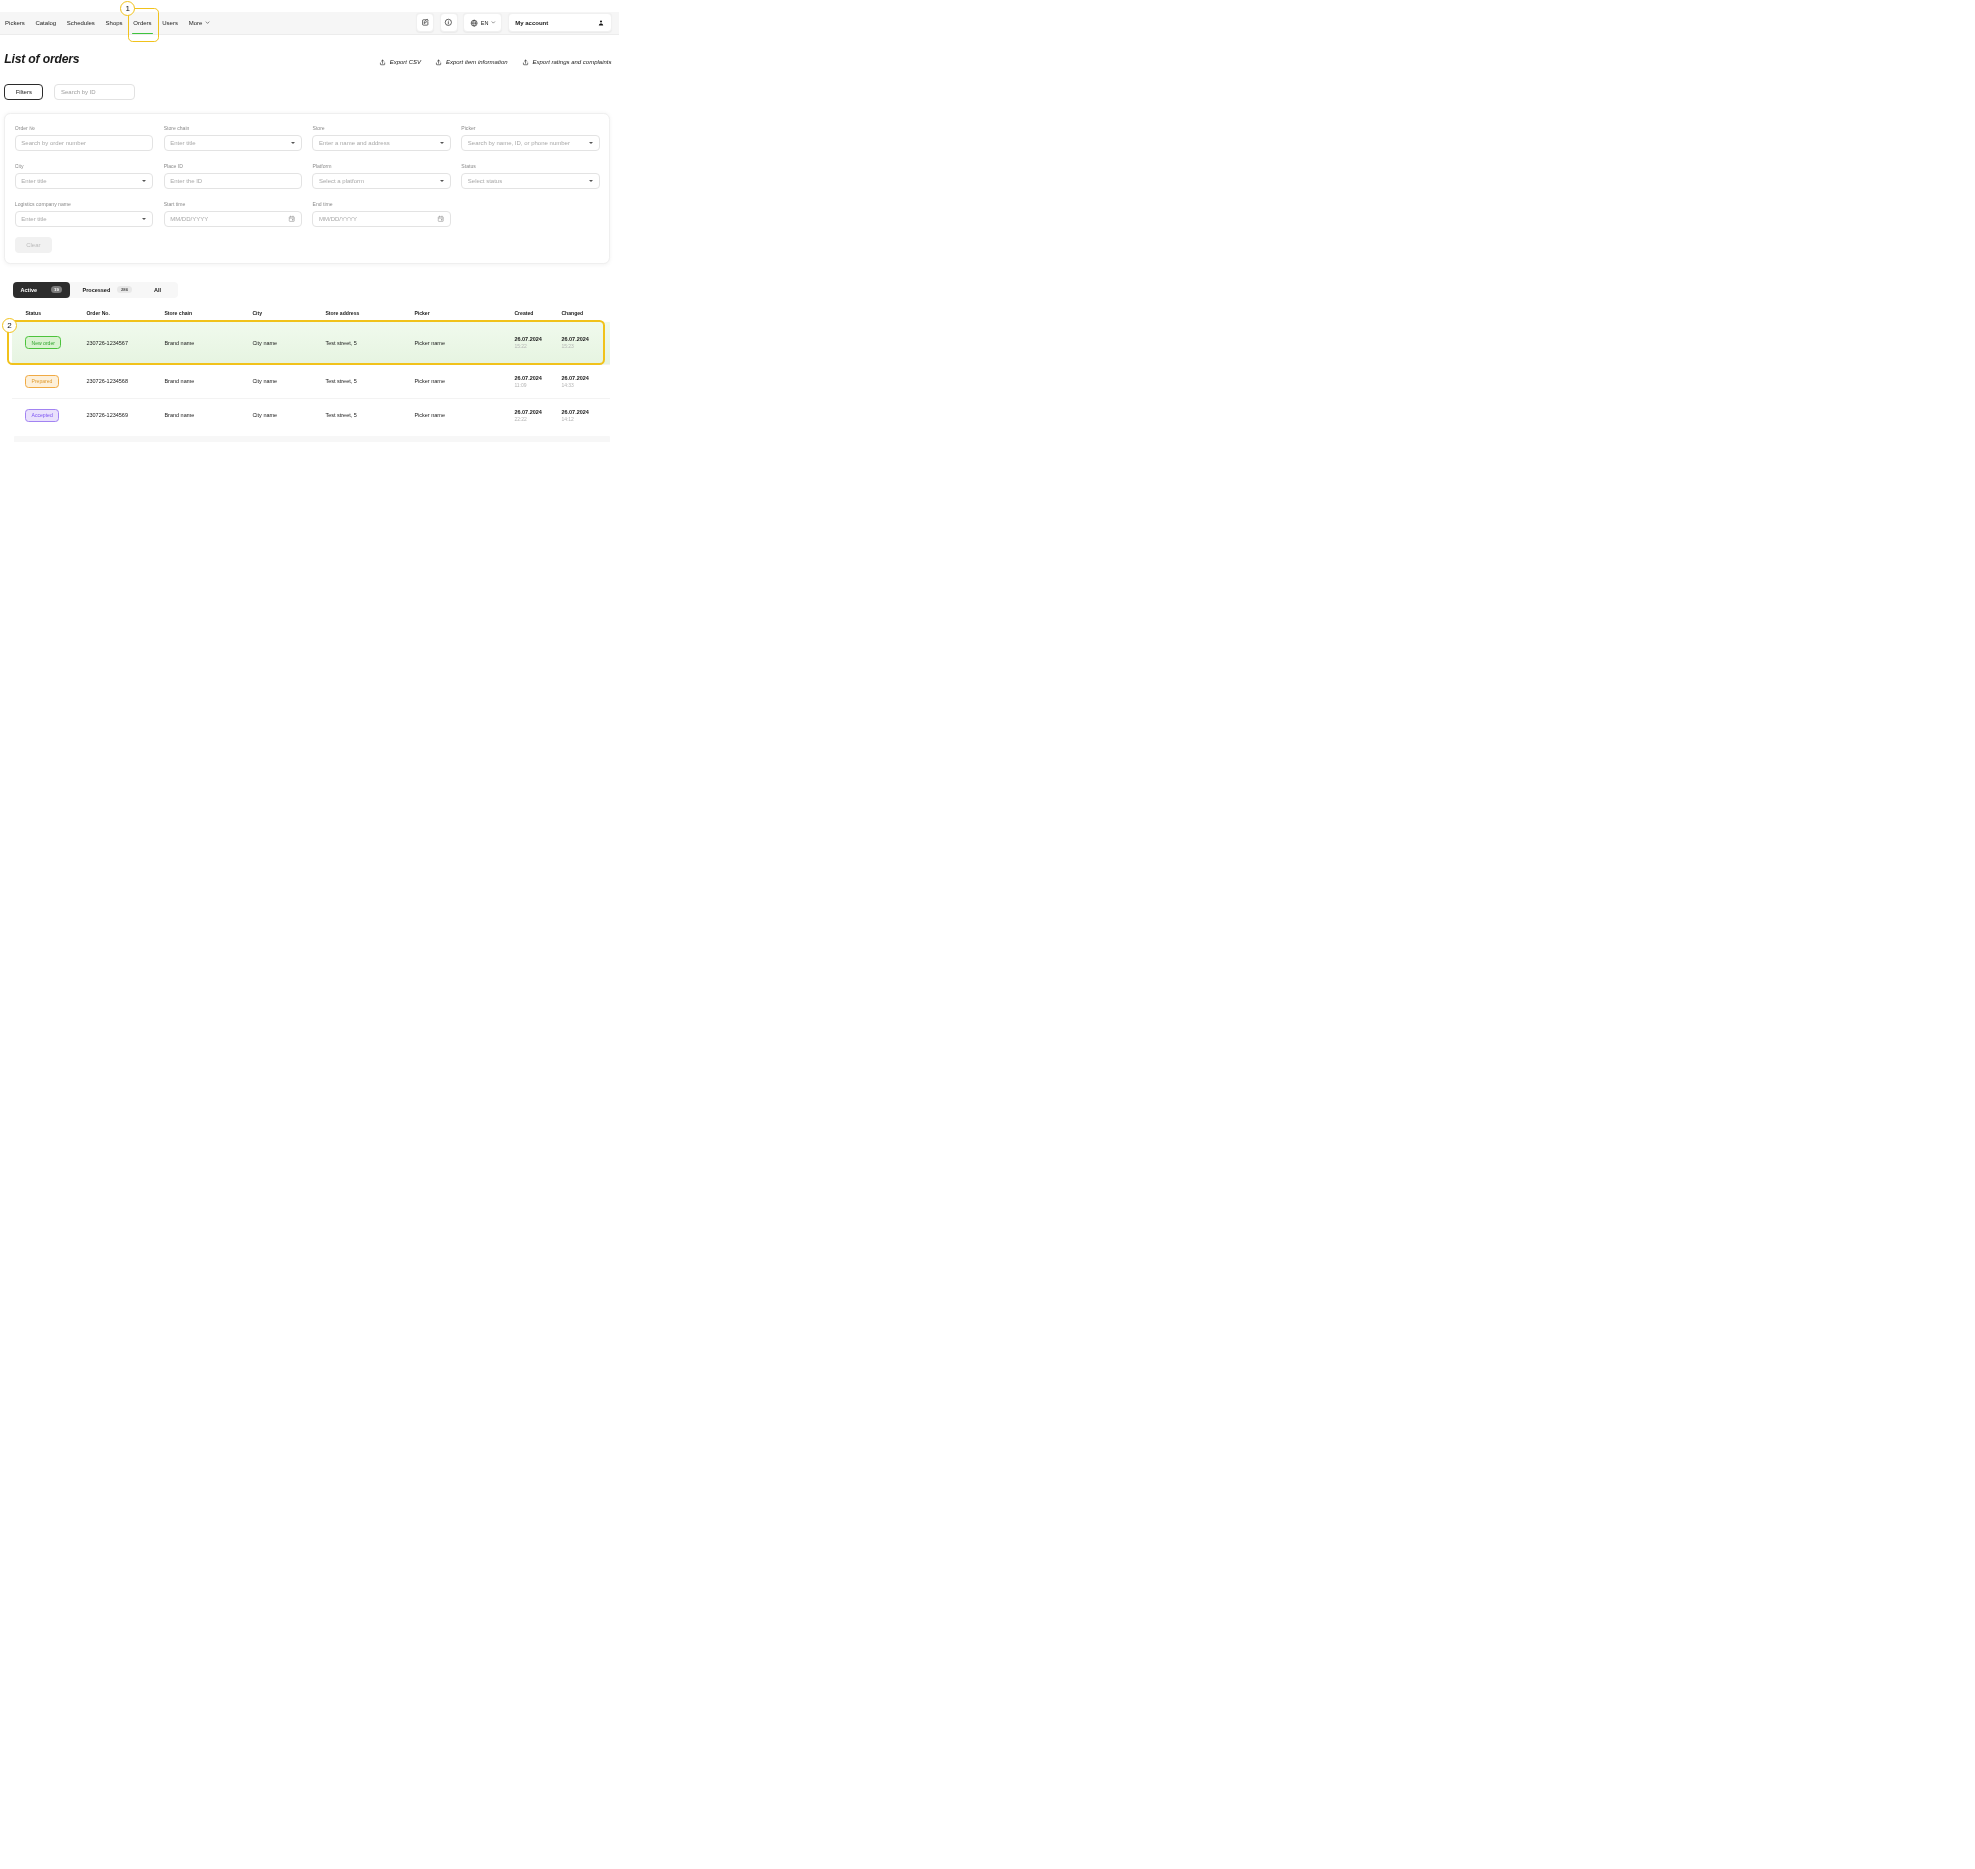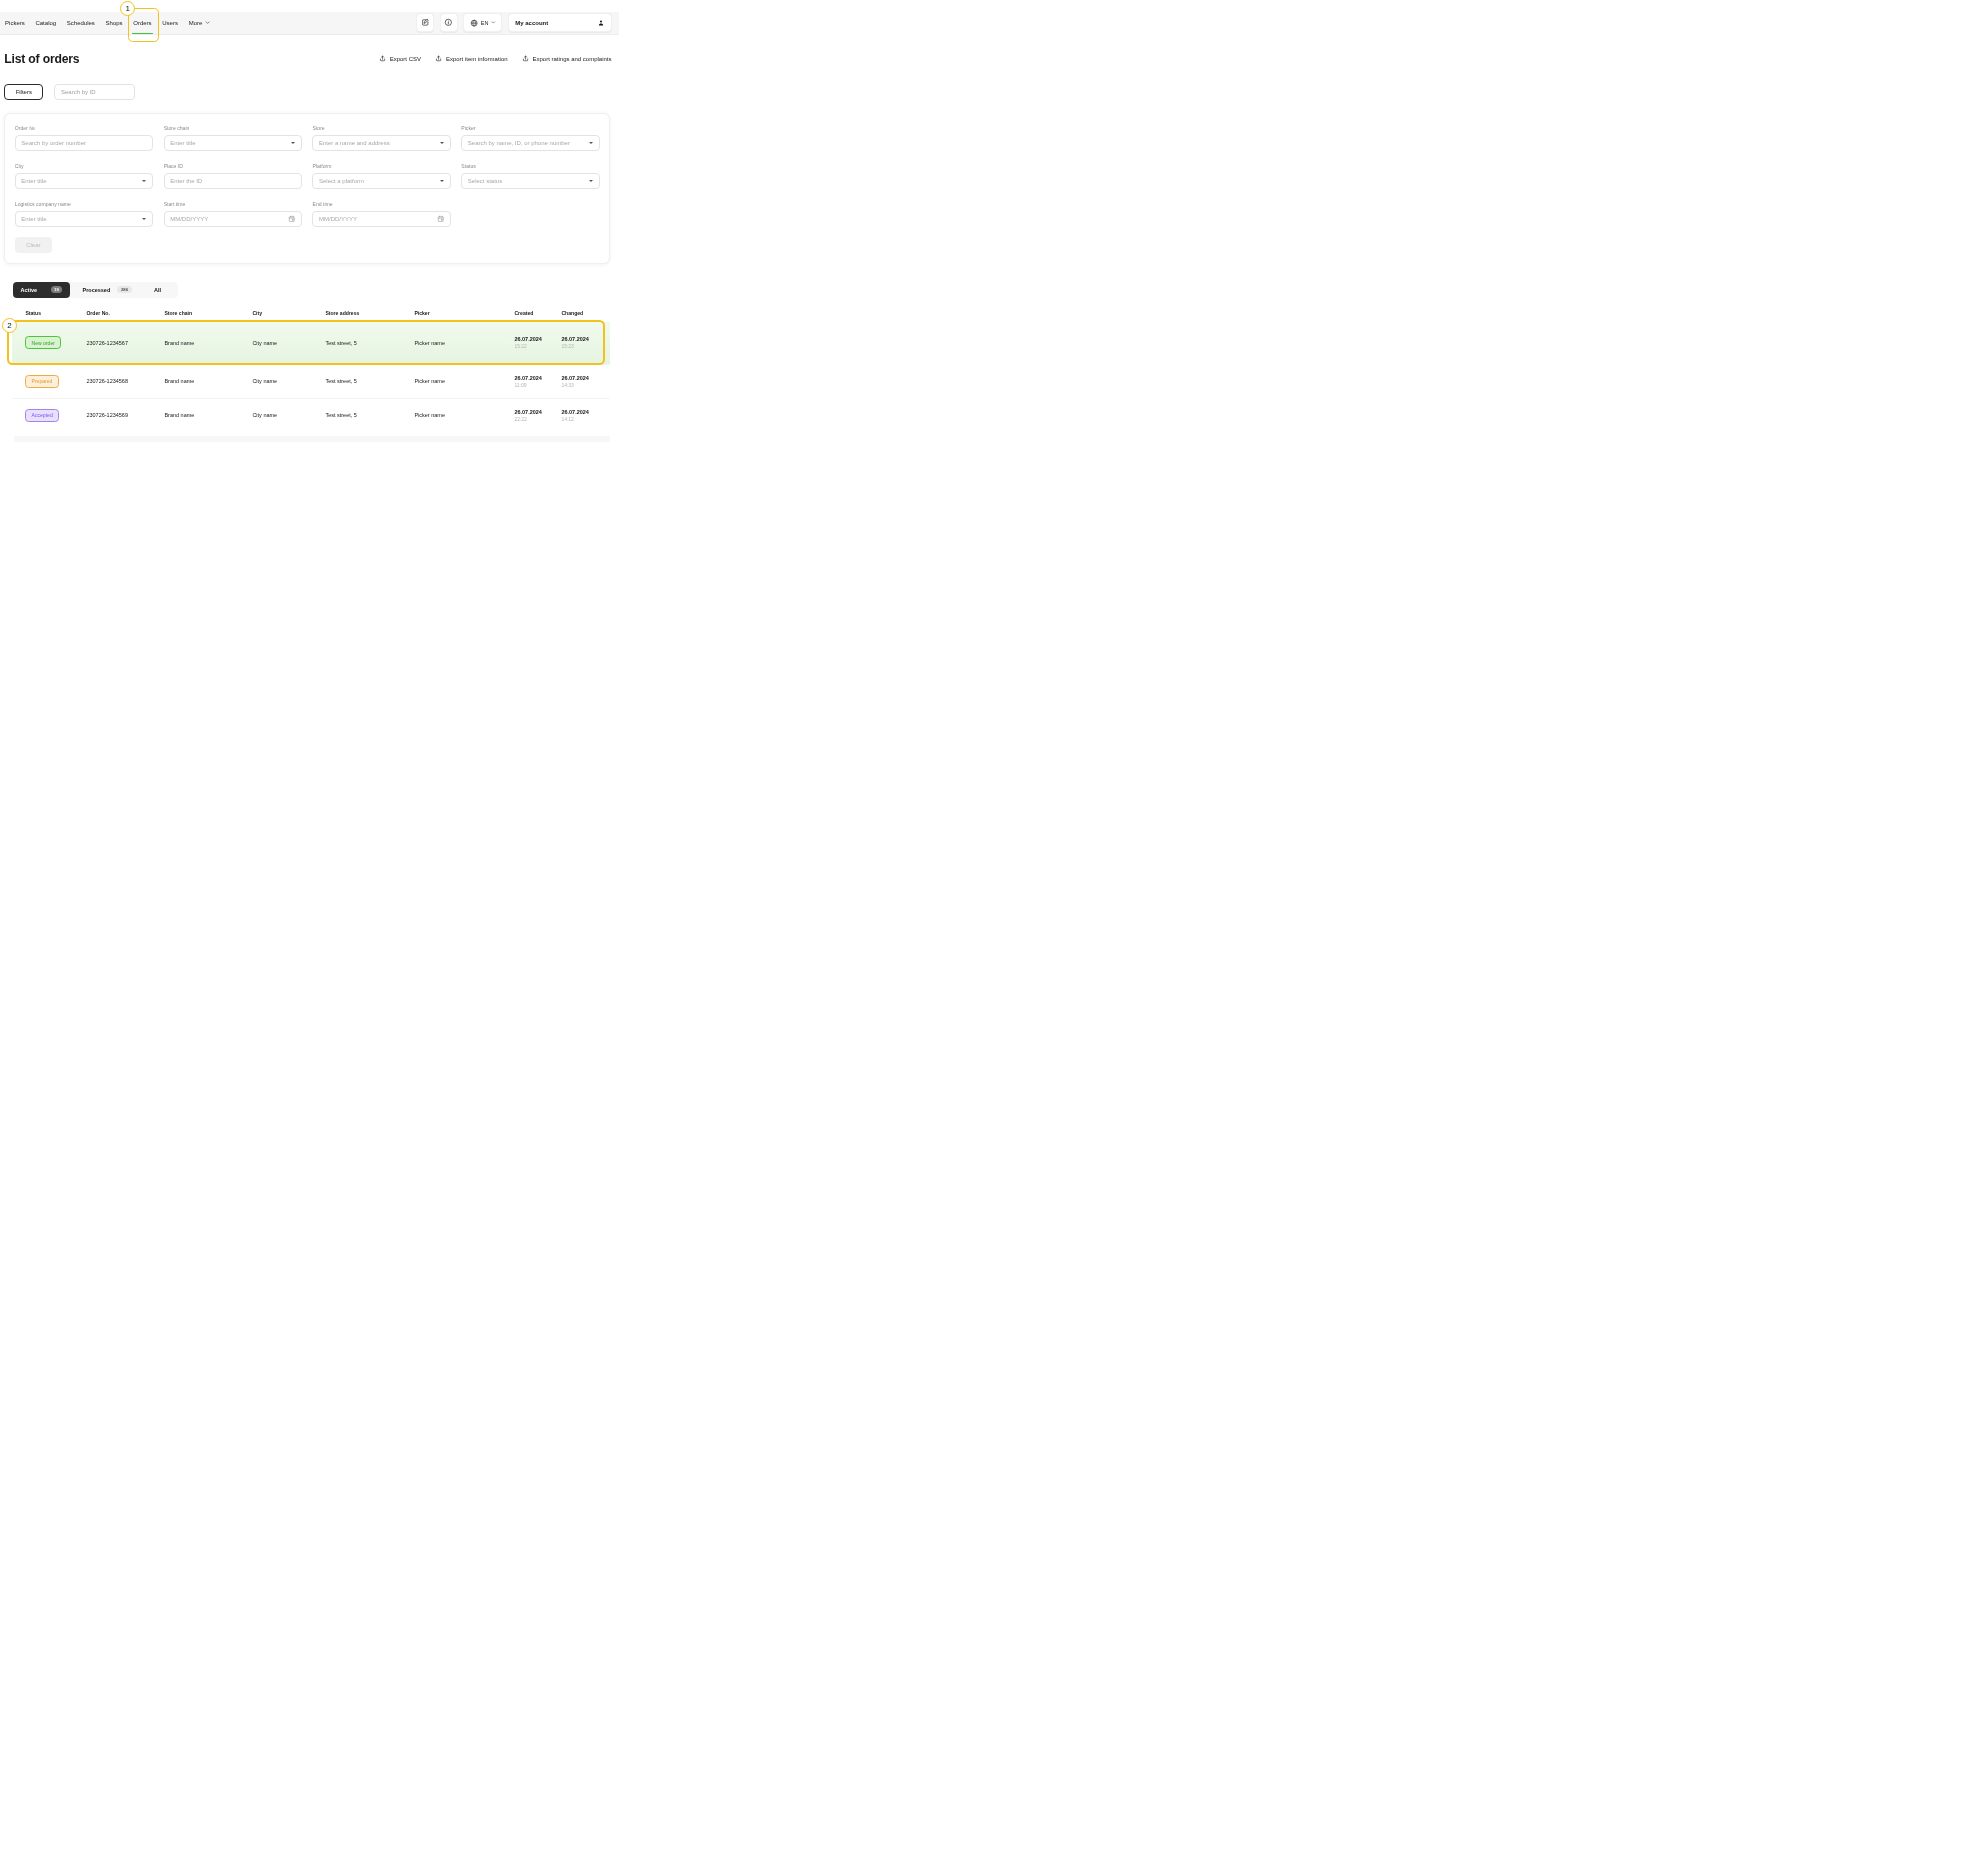--- a/index.html
+++ b/index.html
@@ -28,21 +28,21 @@
   .topbar-right { margin-left:auto; display:flex; gap:5.5px; align-items:center; }
   .action-btn { height:18.6px; background:#fff; border:0.4px solid #f0f0f0; border-radius:4px;
                 box-shadow:0 0.4px 1.2px rgba(0,0,0,.05); display:flex; align-items:center;
                 justify-content:center; cursor:pointer; }
   .icon-btn { width:18px; }
   .lang-btn { padding:0 5.5px; gap:2.8px; font-size:5.5px; }
   .account-btn { width:104px; justify-content:space-between; padding:0 6.3px;
                  font-size:6px; font-weight:700; }
 
   
-  .title-row { display:flex; align-items:center; margin:17.4px 7.5px 0 4.3px; }
+  .title-row { display:flex; align-items:flex-end; margin:17.4px 7.5px 0 4.3px;font-style:italic; }
   h1 { font-size:12.2px; font-weight:800; letter-spacing:-0.2px; }
   .exports { margin-left:auto; display:flex; gap:14.2px; }
   .export-btn { display:flex; align-items:center; gap:3.6px; font-size:6px; font-weight:500;
                 cursor:pointer; white-space:nowrap; }
 
   
   .controls { margin:18px 0 0 4.3px; display:flex; gap:10.7px; }
   .filters-btn { width:39px; height:16px; background:#fff; border:0.4px solid #2b2b2b;
                  border-radius:4px; font-size:6px; display:flex; align-items:center;
                  justify-content:center; cursor:pointer; }

